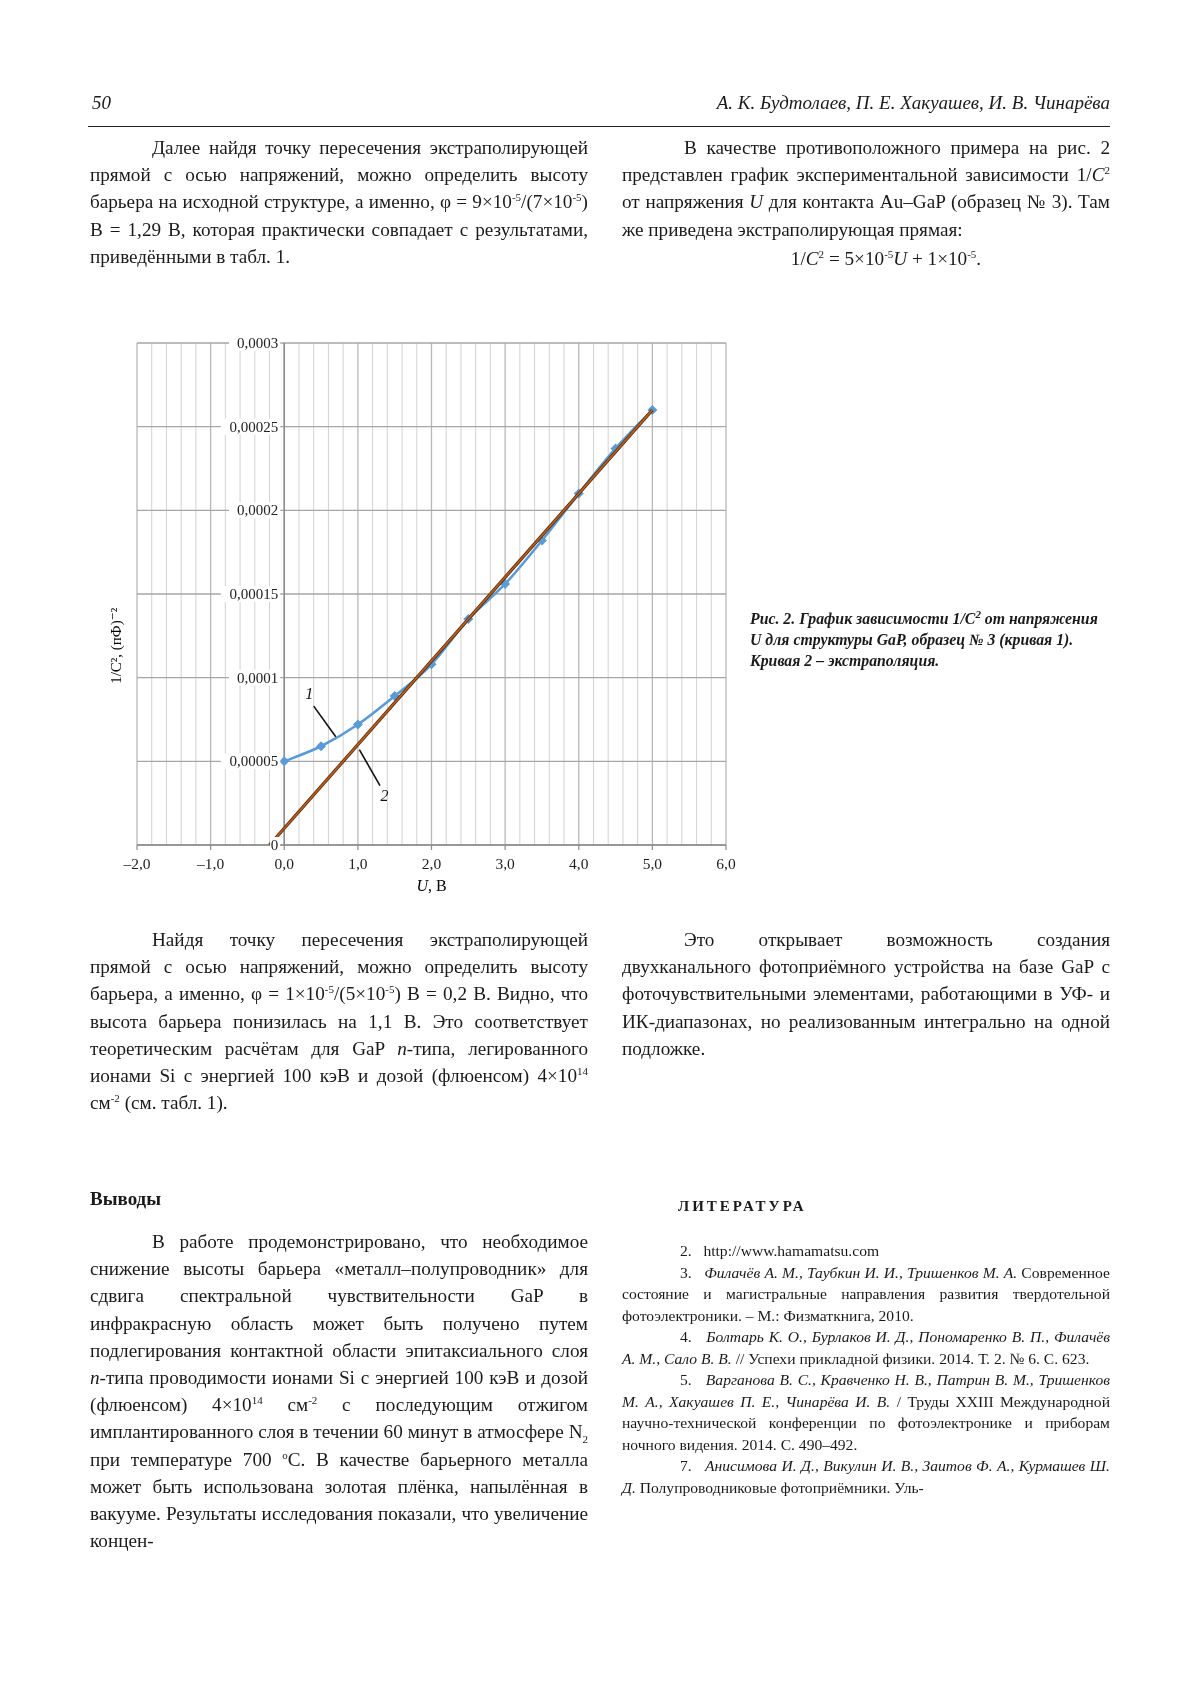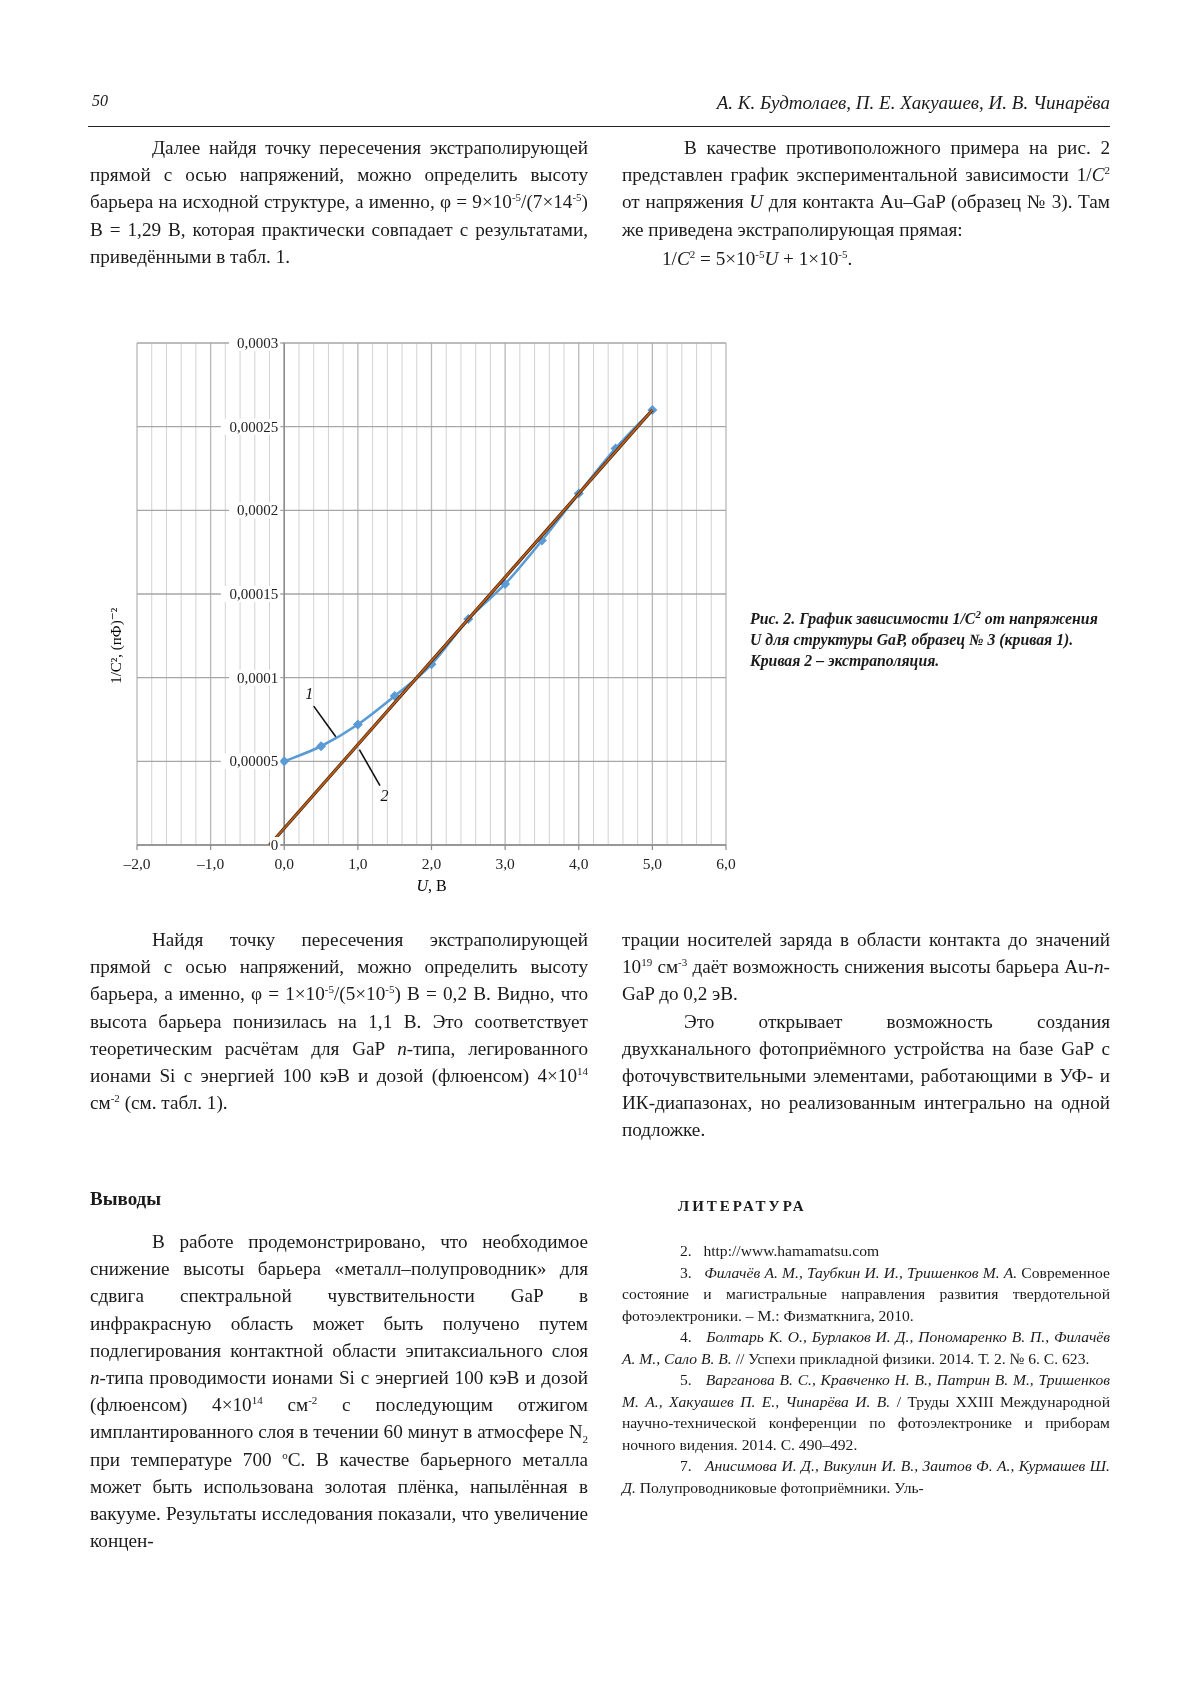--- a/index.html
+++ b/index.html
@@ -1,46 +1,46 @@
 <!DOCTYPE html>
 <html><head>
 <meta charset="utf-8">
 <style>
   html, body { margin:0; padding:0; background:#ffffff; }
   body { width:1200px; height:1698px; position:relative; overflow:hidden;
          font-family:"Liberation Serif", "DejaVu Serif", serif; color:#1a1a1a; }
   .abs { position:absolute; }
-  .header-num { left:92px; top:92px; font-size:16px; font-style:italic; }
+  .header-num { left:92px; top:92px; font-size:19px; font-style:italic; }
   .header-authors { right:90px; top:92px; font-size:19px; font-style:italic; text-align:center; }
   .rule { left:88px; width:1022px; top:126px; height:0; border-top:1.5px solid #222; }
   .col { font-size:19.2px; line-height:27.2px; text-align:justify; }
   .col p { margin:0; text-indent:62px; }
   .col p.noind { text-indent:0; }
   .left { left:90px; width:498px; }
   .right { left:622px; width:488px; }
-  .formula { text-align:left; font-size:19.2px; }
+  .formula { text-align:center; font-size:19.2px; }
   sup, sub { font-size:11px; line-height:0; }
   .heading { font-weight:bold; font-size:19px; }
   .lit-heading { font-weight:bold; font-size:15px; letter-spacing:3px; }
   .refs { font-size:15.6px; line-height:21.5px; text-align:justify; }
   .refs .ref { text-indent:58px; margin:0; }
   .refs .ref .auth { font-style:italic; }
   .caption { left:750px; top:560px; width:362px; font-size:15.8px; line-height:21px;
              font-weight:bold; font-style:italic;margin-top:48px; }
   svg text { font-family:"Liberation Serif", "DejaVu Serif", serif; }
 </style>
 </head>
 <body>
 
 <div class="abs header-num">50</div>
 <div class="abs header-authors">А. К. Будтолаев, П. Е. Хакуашев, И. В. Чинарёва</div>
 <div class="abs rule"></div>
 
 <div class="abs col left" style="top:134px;">
-  <p><span>Далее найдя точку пересечения экстраполирующей прямой с осью напряжений, можно определить высоту барьера на исходной структуре, а именно, φ = 9×10</span><sup>-5</sup><span>/(7×14</span><sup>-5</sup><span>) В = 1,29 В, которая практически совпадает с результатами, приведёнными в табл. 1.</span></p>
+  <p><span>Далее найдя точку пересечения экстраполирующей прямой с осью напряжений, можно определить высоту барьера на исходной структуре, а именно, φ = 9×10</span><sup>-5</sup><span>/(7×10</span><sup>-5</sup><span>) В = 1,29 В, которая практически совпадает с результатами, приведёнными в табл. 1.</span></p>
 </div>
 
 <div class="abs col right" style="top:134px;">
   <p><span>В качестве противоположного примера на рис. 2 представлен график экспериментальной зависимости 1/</span><i>C</i><sup>2</sup><span> от напряжения </span><i>U</i><span> для контакта Au–GaP (образец № 3). Там же приведена экстраполирующая прямая:</span></p>
   <div class="formula" style="margin-top:2px; padding-left:40px;"><span>1/</span><i>C</i><sup>2</sup><span> = 5×10</span><sup>-5</sup><i>U</i><span> + 1×10</span><sup>-5</sup><span>.</span></div>
 </div>
 
 <svg class="abs" id="chart" style="left:0; top:0;" width="1200" height="920">
   <g id="grid-minor">
       <line x1="137" x2="137" y1="343" y2="845" stroke="#b8b8b8" stroke-width="1.3"></line>
@@ -160,21 +160,20 @@
   <text id="ylabel" text-anchor="middle" font-size="15" x="121" y="645.8333333333333" transform="rotate(-90 121 645.8333333333333)">1/C², (пФ)⁻²</text>
 </svg>
 
 <div class="abs caption"><span>Рис. 2. График зависимости 1/C</span><sup>2</sup><span> от напряжения U для структуры GaP, образец № 3 (кривая 1). Кривая 2 – экстраполяция.</span></div>
 
 <div class="abs col left" style="top:926px;">
   <p><span>Найдя точку пересечения экстраполирующей прямой с осью напряжений, можно определить высоту барьера, а именно, φ = 1×10</span><sup>-5</sup><span>/(5×10</span><sup>-5</sup><span>) В = 0,2 В. Видно, что высота барьера понизилась на 1,1 В. Это соответствует теоретическим расчётам для GaP </span><i>n</i><span>-типа, легированного ионами Si с энергией 100 кэВ и дозой (флюенсом) 4×10</span><sup>14</sup><span> см</span><sup>-2</sup><span> (см. табл. 1).</span></p>
 </div>
 
 <div class="abs col right" style="top:926px;">
-  <p class="noind"><span>трации носителей заряда в области контакта до значений 10</span><sup>19</sup><span> см</span><sup>-3</sup><span> даёт возможность снижения высоты барьера Au-</span><i>n</i><span>-GaP до 0,2 эВ.</span></p>
   <p>Это открывает возможность создания двухканального фотоприёмного устройства на базе GaP с фоточувствительными элементами, работающими в УФ- и ИК-диапазонах, но реализованным интегрально на одной подложке.</p>
 </div>
 
 <div class="abs heading" style="left:90px; width:498px; top:1188px;">Выводы</div>
 <div class="abs col left" style="top:1228px;">
   <p><span>В работе продемонстрировано, что необходимое снижение высоты барьера «металл–полупроводник» для сдвига спектральной чувствительности GaP в инфракрасную область может быть получено путем подлегирования контактной области эпитаксиального слоя </span><i>n</i><span>-типа проводимости ионами Si с энергией 100 кэВ и дозой (флюенсом) 4×10</span><sup>14</sup><span> см</span><sup>-2</sup><span> с последующим отжигом имплантированного слоя в течении 60 минут в атмосфере N</span><sub>2</sub><span> при температуре 700 </span><sup>o</sup><span>С. В качестве барьерного металла может быть использована золотая плёнка, напылённая в вакууме. Результаты исследования показали, что увеличение концен-</span></p>
 </div>
 
 <div class="abs lit-heading" style="left:678px; top:1198px;">ЛИТЕРАТУРА</div>
 <div class="abs refs" id="refs" style="left:622px; width:488px; top:1240px;">

